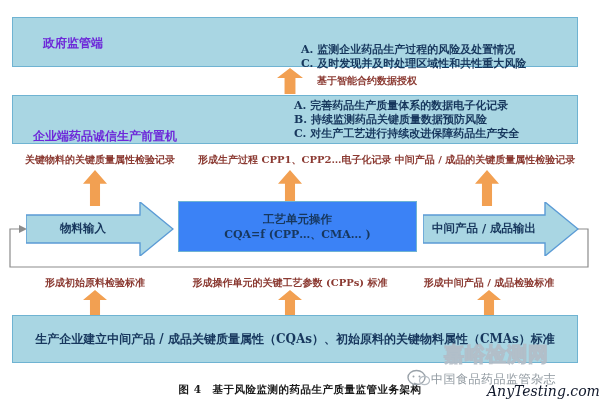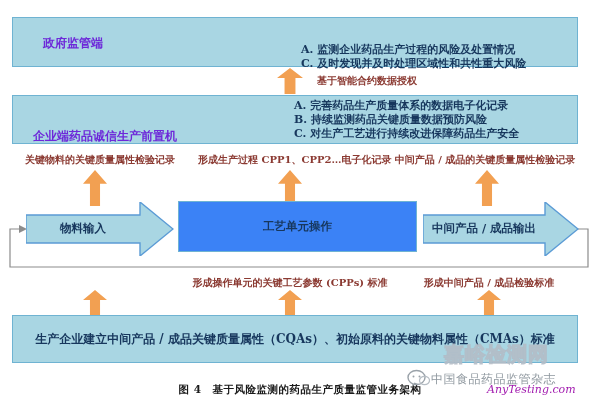--- a/index.html
+++ b/index.html
@@ -41,21 +41,21 @@
     font-weight:bold;font-size:10.5px;letter-spacing:.5px;
   }
   .wm-big{
     position:absolute;left:444px;top:341px;font-size:20px;font-weight:bold;letter-spacing:1px;
     color:rgba(213,221,228,.45);-webkit-text-stroke:1.3px rgba(176,186,196,.85);white-space:nowrap;
   }
   .wm-journal{
     position:absolute;left:431px;top:371px;font-size:12px;color:#8e979e;white-space:nowrap;letter-spacing:.5px;
   }
   .wm-url{
-    position:absolute;left:487px;top:383px;font-size:11px;font-style:italic;color:#a21caf;white-space:nowrap;
+    position:absolute;left:487px;top:383px;font-size:14px;font-style:italic;color:#0f172a;white-space:nowrap;
   }
   svg{display:block;}
   .abs{position:absolute;}
 </style>
 </head>
 <body>
 
 <div id="stage">
 
   <div class="bluebox" style="left:12px;top:17px;width:566px;height:50px;">
@@ -91,27 +91,29 @@
     <polygon points="19,225 27,229 19,233" fill="#8c8c8c"></polygon>
   </svg>
 
   <svg class="abs" style="left:26px;top:202px;" width="148" height="54">
     <polygon points="0,13 114,13 114,0 147,27 114,54 114,41 0,41" fill="#a9d6e3" stroke="#5b9bd5" stroke-width="1.4"></polygon>
   </svg>
   <div class="shape-label" style="left:26px;top:221px;width:114px;">物料输入</div>
 
   <div class="unit-box">
     <div class="l1">工艺单元操作</div>
+    <div class="l2">CQA=f (CPP…、CMA… )</div>
   </div>
 
   <svg class="abs" style="left:423px;top:202px;" width="156" height="54">
     <polygon points="0,13 122,13 122,0 155,27 122,54 122,41 0,41" fill="#a9d6e3" stroke="#5b9bd5" stroke-width="1.4"></polygon>
   </svg>
   <div class="shape-label" style="left:423px;top:221px;width:122px;">中间产品 / 成品输出</div>
 
+  <div class="ann" style="left:30px;top:276px;width:130px;">形成初始原料检验标准</div>
   <div class="ann" style="left:185px;top:276px;width:210px;">形成操作单元的关键工艺参数 (CPPs) 标准</div>
   <div class="ann" style="left:400px;top:276px;width:178px;">形成中间产品 / 成品检验标准</div>
 
   <div class="up-arrow" style="left:83px;top:290px;width:24px;height:26px;"></div>
   <div class="up-arrow" style="left:278px;top:290px;width:24px;height:26px;"></div>
   <div class="up-arrow" style="left:477px;top:290px;width:24px;height:26px;"></div>
 
   <div class="bluebox" style="left:12px;top:315px;width:566px;height:48px;display:flex;align-items:center;justify-content:center;">
     <div style="color:#17375d;font-weight:bold;font-size:12px;text-align:center;padding:0 14px;">生产企业建立中间产品 / 成品关键质量属性（CQAs）、初始原料的关键物料属性（CMAs）标准</div>
   </div>

